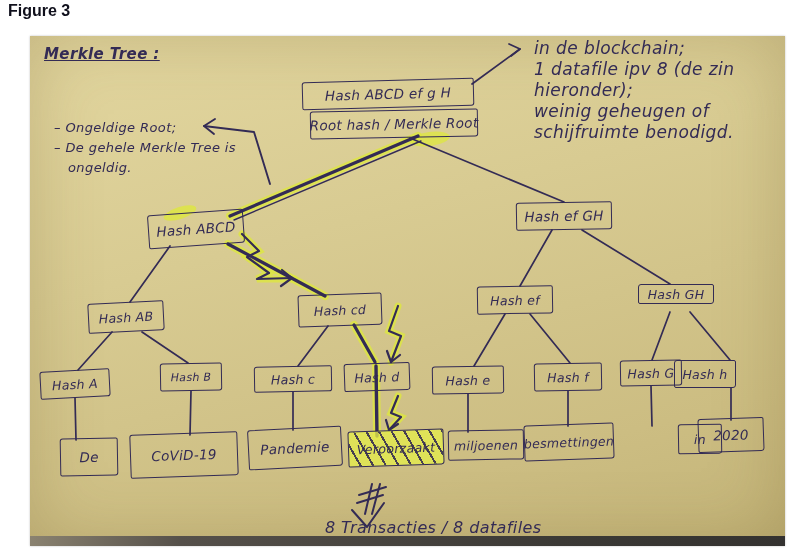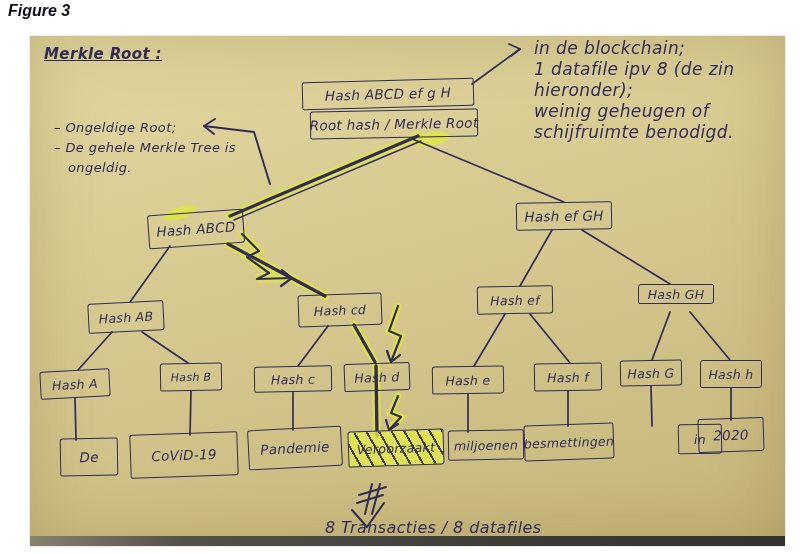--- a/index.html
+++ b/index.html
@@ -4,21 +4,21 @@
 <style>
   :root{
     --ink:#332b55;
     --highlight:#dde73f;
     --paper:#d6c98f;
   }
   *{margin:0;padding:0;box-sizing:border-box;}
   html,body{width:800px;height:554px;background:#ffffff;overflow:hidden;
     font-family:"Liberation Sans",sans-serif;}
   .page{position:relative;width:800px;height:554px;background:#fff;}
-  .figure-label{position:absolute;left:8px;top:2px;font-style:italic;font-weight:600;
+  .figure-label{position:absolute;left:8px;top:2px;font-weight:600;
     font-size:16px;color:#10101c;font-family:"Liberation Sans",sans-serif;}
   .photo{position:absolute;left:30px;top:36px;width:755px;height:510px;
     background:linear-gradient(165deg,#e3d7a0 0%,#d8cb92 38%,#ccbd82 78%,#c3b478 100%);
     box-shadow:inset 0 0 70px rgba(110,90,40,.28), 0 0 2px rgba(0,0,0,.25);}
   .photo-edge{position:absolute;left:0;bottom:0;width:755px;height:10px;
     background:linear-gradient(to right,#8a8270 0%,#55504a 20%,#3b3935 70%,#343230 100%);}
   svg.lines{position:absolute;left:0;top:0;width:755px;height:510px;color:var(--ink);}
   .hw{font-family:"DejaVu Sans",sans-serif;font-style:italic;color:var(--ink);
     letter-spacing:.4px;line-height:1.45;}
   .title{position:absolute;left:14px;top:8px;font-size:15px;font-weight:bold;
@@ -112,21 +112,21 @@
 
       <g stroke="currentColor" stroke-width="2" fill="none" stroke-linecap="round" stroke-linejoin="round">
         <path d="M342,448 L335,478"></path>
         <path d="M350,448 L342,478"></path>
         <path d="M329,459 L356,451"></path>
         <path d="M327,467 L353,459"></path>
         <path d="M322,474 L337,491 L354,467"></path>
       </g>
     </svg>
 
-    <div class="hw title">Merkle Root :</div>
+    <div class="hw title">Merkle Tree :</div>
 
     <div class="hw ann-tr">
       <div>in de blockchain;</div>
       <div>1 datafile ipv 8 (de zin hieronder);</div>
       <div>weinig geheugen of schijfruimte benodigd.</div>
     </div>
 
     <div class="hw ann-left">
       <div>– Ongeldige Root;</div>
       <div>– De gehele Merkle Tree is</div>
@@ -144,21 +144,21 @@
     <div class="node" style="left:447px;top:250px;width:76px;height:28px;transform:rotate(-1deg);">Hash ef</div>
     <div class="node" style="left:608px;top:248px;width:76px;height:20px;">Hash GH</div>
 
     <div class="node" style="left:10px;top:334px;width:70px;height:28px;transform:rotate(-3deg);">Hash A</div>
     <div class="node" style="left:130px;top:327px;width:62px;height:28px;transform:rotate(-1deg);font-size:11px;">Hash B</div>
     <div class="node" style="left:224px;top:330px;width:78px;height:26px;transform:rotate(-1deg);">Hash c</div>
     <div class="node" style="left:314px;top:327px;width:66px;height:28px;transform:rotate(-2deg);">Hash d</div>
     <div class="node" style="left:402px;top:330px;width:72px;height:28px;transform:rotate(-1deg);">Hash e</div>
     <div class="node" style="left:504px;top:327px;width:68px;height:28px;transform:rotate(-1deg);">Hash f</div>
     <div class="node" style="left:590px;top:324px;width:62px;height:26px;transform:rotate(-1deg);">Hash G</div>
-    <div class="node" style="left:670px;top:324px;width:62px;height:28px;">Hash h</div>
+    <div class="node" style="left:644px;top:324px;width:62px;height:28px;">Hash h</div>
 
     <div class="node big" style="left:30px;top:402px;width:58px;height:38px;transform:rotate(-1deg);">De</div>
     <div class="node big" style="left:100px;top:397px;width:108px;height:44px;transform:rotate(-2deg);">CoViD-19</div>
     <div class="node big" style="left:218px;top:392px;width:94px;height:40px;transform:rotate(-3deg);">Pandemie</div>
     <div class="node hatched" style="left:318px;top:394px;width:96px;height:36px;transform:rotate(-2deg);">Veroorzaakt</div>
     <div class="node" style="left:418px;top:394px;width:76px;height:30px;transform:rotate(-1deg);">miljoenen</div>
     <div class="node" style="left:494px;top:388px;width:90px;height:36px;transform:rotate(-2deg);">besmettingen</div>
     <div class="node" style="left:604px;top:388px;width:44px;height:30px;transform:rotate(-1deg);margin-left:44px;">in</div>
     <div class="node big" style="left:668px;top:382px;width:66px;height:34px;transform:rotate(-2deg);">2020</div>
 

